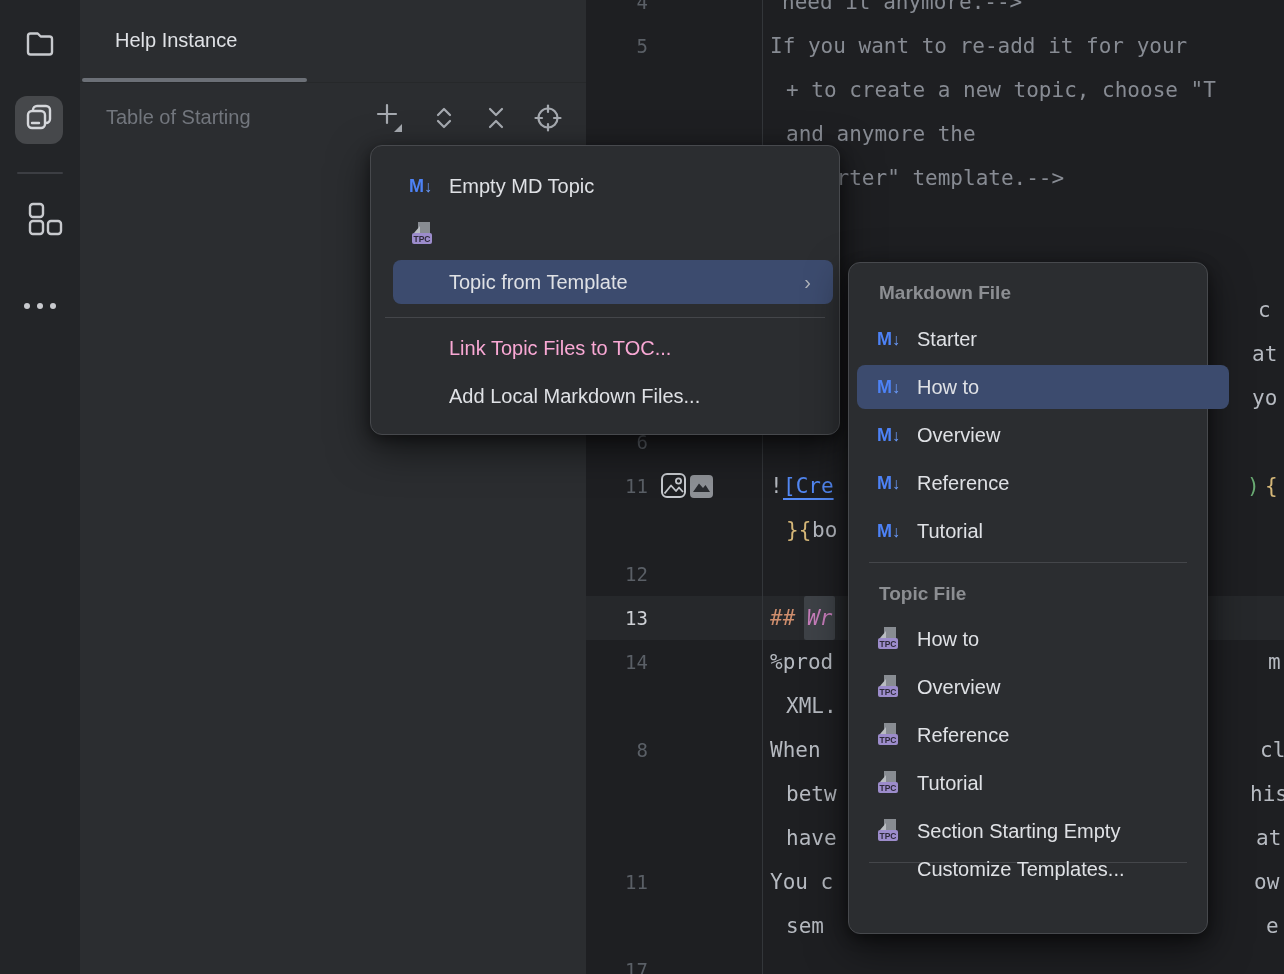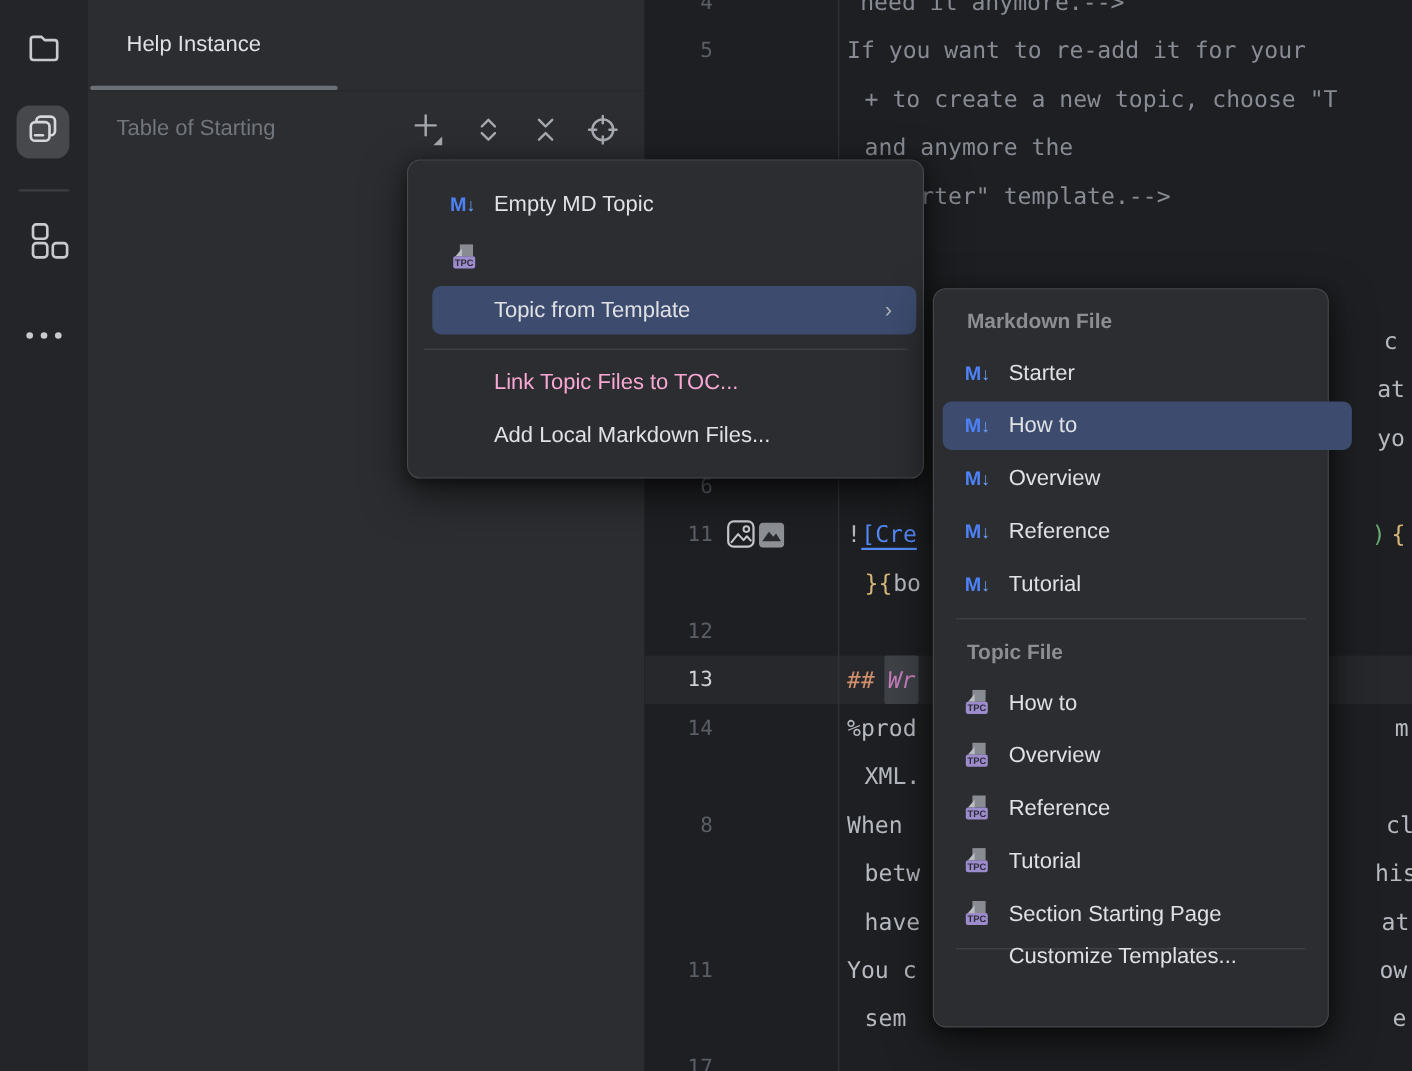--- a/index.html
+++ b/index.html
@@ -323,21 +323,21 @@
 
     <div class="mrow" style="top:544px">
       <span class="tpc-ico" style="left:28px">
         <svg width="24" height="26" viewBox="0 0 24 26">
             <rect x="7" y="0" width="12" height="11" fill="#888C92"></rect>
             <polygon points="3,11 9,4 9,11" fill="#B9BCC1"></polygon>
             <rect x="1" y="11" width="20" height="11" rx="2" fill="#9C8CCB"></rect>
             <text x="11" y="19.5" text-anchor="middle" font-family="Liberation Sans, sans-serif" font-size="8.5" font-weight="bold" fill="#2E2A3A">TPC</text>
           </svg>
       </span>
-      <span class="mtext" style="left:68px">Section Starting Page</span>
+      <span class="mtext" style="left:68px">Section Starting Empty</span>
     </div>
 
     <div class="msep" style="top:599px;left:20px;right:20px"></div>
 
     <div class="mrow" style="top:582px">
       <span class="mtext" style="left:68px">Customize Templates...</span>
     </div>
   </div>
 
 </div>

